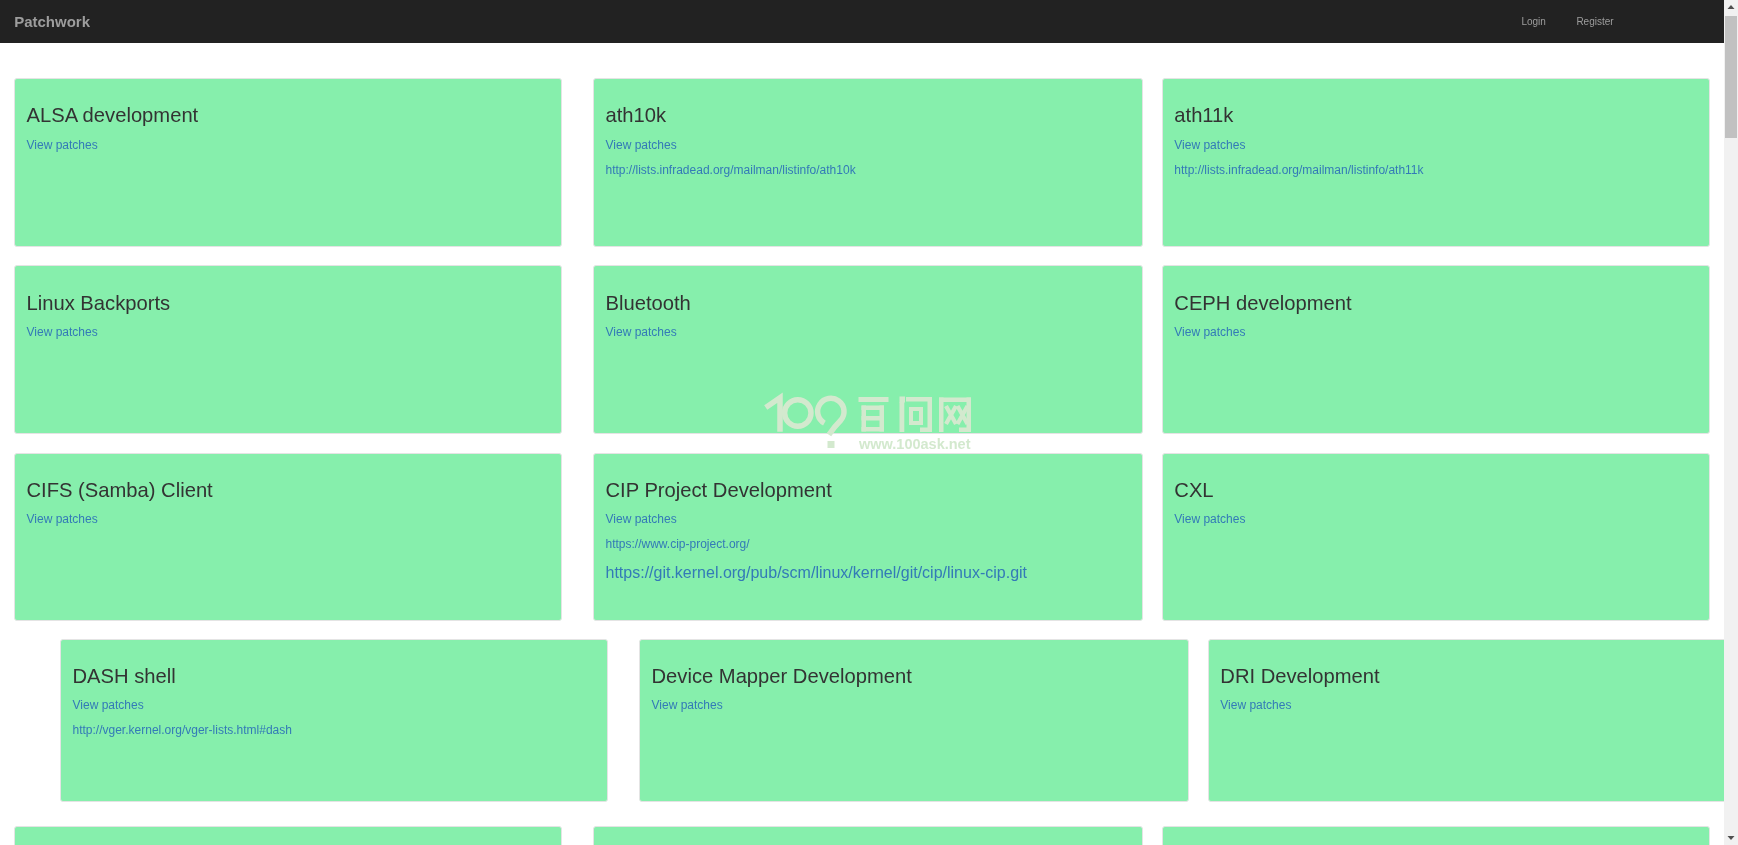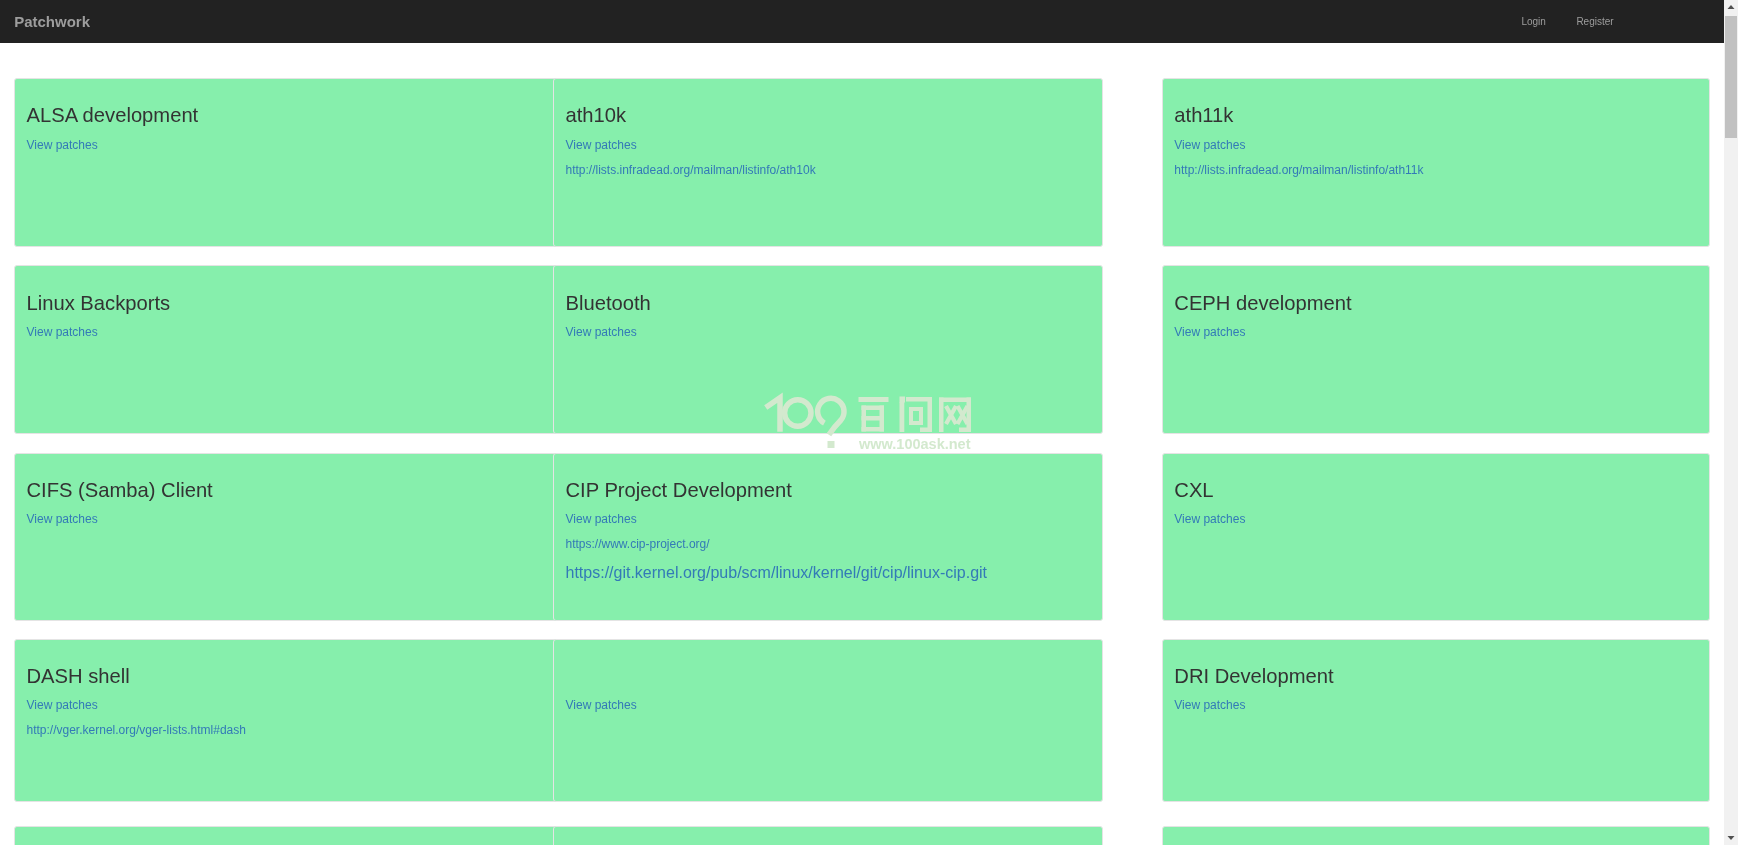--- a/index.html
+++ b/index.html
@@ -12,26 +12,26 @@
   border:1px solid #e4e4e4; border-radius:3px; }
 .card h2 { position:absolute; left:11.5px; top:25.4px; font-size:20.2px; line-height:normal;
   font-weight:normal; color:#333; white-space:nowrap; }
 .vp { position:absolute; left:11.5px; top:58.9px; font-size:12px; line-height:normal;
   color:#337ab7; white-space:nowrap; }
 .u1 { position:absolute; left:11.5px; top:83.6px; font-size:12px; line-height:normal;
   color:#337ab7; white-space:nowrap; }
 .u2 { position:absolute; left:11.5px; top:110.7px; font-size:16px; line-height:normal;
   color:#337ab7; white-space:nowrap; }
 .c0 { left:14px; width:547.5px; }
-.c1 { left:553px; width:550px;padding-left:32px; }
+.c1 { left:593px; width:550px;padding-left:32px; }
 .c2 { left:1161.8px; width:548.2px; }
 .r0 { top:78.1px; }
 .r1 { top:265.4px; }
 .r2 { top:452.5px; }
-.r3 { top:638.6px; height:163px; }
+.r3 { top:638.6px; height:163px;margin-left:46px; }
 .r4 { top:825.6px; }
 #sb { position:absolute; left:1724px; top:0; width:14px; height:845px; background:#f1f1f1; }
 #sbthumb { position:absolute; left:1725px; top:16px; width:12px; height:122px; background:#c1c1c1; }
 .sbarrow { position:absolute; left:1724px; width:14px; height:15px; background:#f1f1f1; }
 #wm { position:absolute; left:760px; top:390px; z-index:20; }
 </style>
 </head>
 <body>
 <div id="navbar"></div>
 <div id="brand">Patchwork</div>
@@ -81,20 +81,21 @@
     <h2>CXL</h2>
     <div class="vp">View patches</div>
   </div>
 
 <div class="card c0 r3">
     <h2>DASH shell</h2>
     <div class="vp">View patches</div>
     <div class="u1">http://vger.kernel.org/vger-lists.html#dash</div>
   </div>
 <div class="card c1 r3">
+    <h2>Device Mapper Development</h2>
     <div class="vp">View patches</div>
   </div>
 <div class="card c2 r3">
     <h2>DRI Development</h2>
     <div class="vp">View patches</div>
   </div>
 
 <div class="card c0 r4"></div>
 <div class="card c1 r4"></div>
 <div class="card c2 r4"></div>

